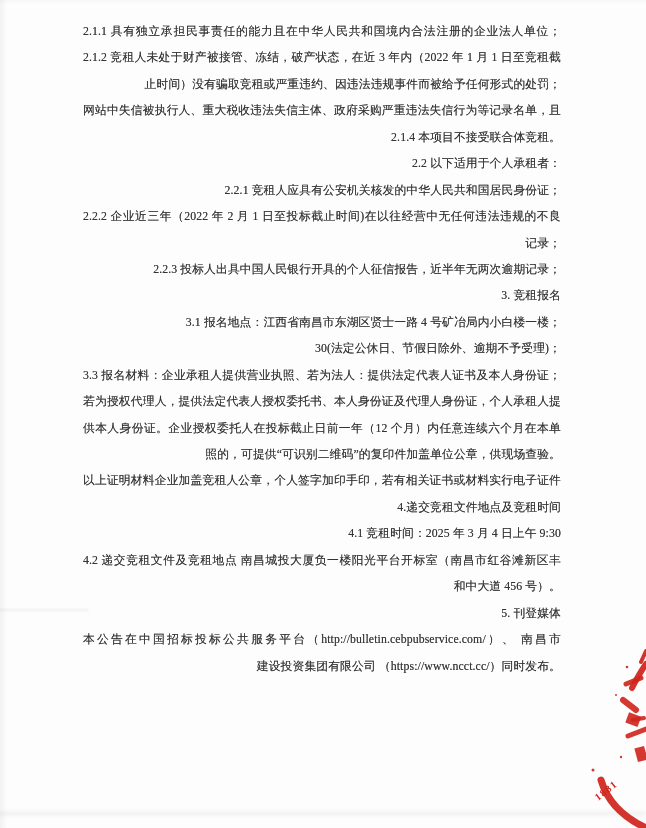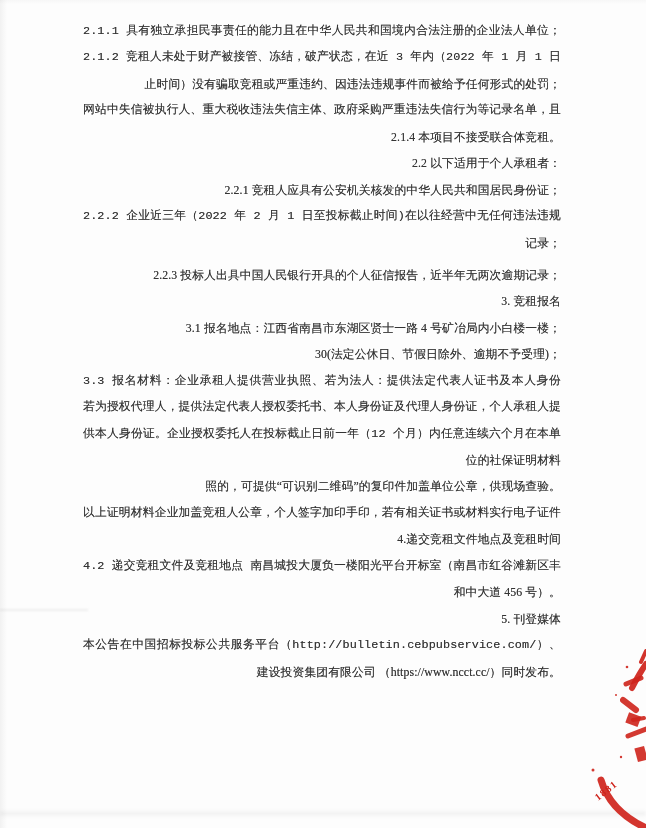--- a/index.html
+++ b/index.html
@@ -35,21 +35,20 @@
   .line {
     height: 26.45px;
     line-height: 26.45px;
     overflow: hidden;
     white-space: normal;
     text-align: right;
   }
   .line.j {
     text-align: justify;
     text-align-last: justify;
-    font-family: Liberation Mono, monospace;
   }
   
   .smudge-mid {
     position: absolute;
     left: 0;
     top: 609px;
     width: 88px;
     height: 2px;
     background: rgba(110,110,110,.10);
     filter: blur(1px);
@@ -81,31 +80,31 @@
   <div class="content" id="lines">
       <div class="line j">2.1.1 具有独立承担民事责任的能力且在中华人民共和国境内合法注册的企业法人单位；</div>
       <div class="line j">2.1.2 竞租人未处于财产被接管、冻结，破产状态，在近 3 年内（2022 年 1 月 1 日至竞租截</div>
       <div class="line">止时间）没有骗取竞租或严重违约、因违法违规事件而被给予任何形式的处罚；</div>
       <div class="line j">网站中失信被执行人、重大税收违法失信主体、政府采购严重违法失信行为等记录名单，且</div>
       <div class="line">2.1.4 本项目不接受联合体竞租。</div>
       <div class="line">2.2 以下适用于个人承租者：</div>
       <div class="line">2.2.1 竞租人应具有公安机关核发的中华人民共和国居民身份证；</div>
       <div class="line j">2.2.2 企业近三年（2022 年 2 月 1 日至投标截止时间)在以往经营中无任何违法违规的不良</div>
       <div class="line">记录；</div>
-      <div class="line" style="padding-left: 25px; margin-top: 6px;">2.2.3 投标人出具中国人民银行开具的个人征信报告，近半年无两次逾期记录；</div>
+      <div class="line" style="padding-left: 25px;">2.2.3 投标人出具中国人民银行开具的个人征信报告，近半年无两次逾期记录；</div>
       <div class="line">3. 竞租报名</div>
       <div class="line">3.1 报名地点：江西省南昌市东湖区贤士一路 4 号矿冶局内小白楼一楼；</div>
       <div class="line">30(法定公休日、节假日除外、逾期不予受理)；</div>
       <div class="line j">3.3 报名材料：企业承租人提供营业执照、若为法人：提供法定代表人证书及本人身份证；</div>
       <div class="line j">若为授权代理人，提供法定代表人授权委托书、本人身份证及代理人身份证，个人承租人提</div>
       <div class="line j">供本人身份证。企业授权委托人在投标截止日前一年（12 个月）内任意连续六个月在本单</div>
-      <div class="line">位的社保证明材料</div>
       <div class="line">照的，可提供“可识别二维码”的复印件加盖单位公章，供现场查验。</div>
       <div class="line j">以上证明材料企业加盖竞租人公章，个人签字加印手印，若有相关证书或材料实行电子证件</div>
       <div class="line">4.递交竞租文件地点及竞租时间</div>
+      <div class="line">4.1 竞租时间：2025 年 3 月 4 日上午 9:30</div>
       <div class="line j">4.2 递交竞租文件及竞租地点 南昌城投大厦负一楼阳光平台开标室（南昌市红谷滩新区丰</div>
       <div class="line">和中大道 456 号）。</div>
       <div class="line">5. 刊登媒体</div>
       <div class="line j">本公告在中国招标投标公共服务平台（http://bulletin.cebpubservice.com/）、 南昌市</div>
       <div class="line">建设投资集团有限公司 （https://www.ncct.cc/）同时发布。</div>
     </div>
 
   <div class="smudge-mid"></div>
   <div class="smudge-bottom"></div>
 

